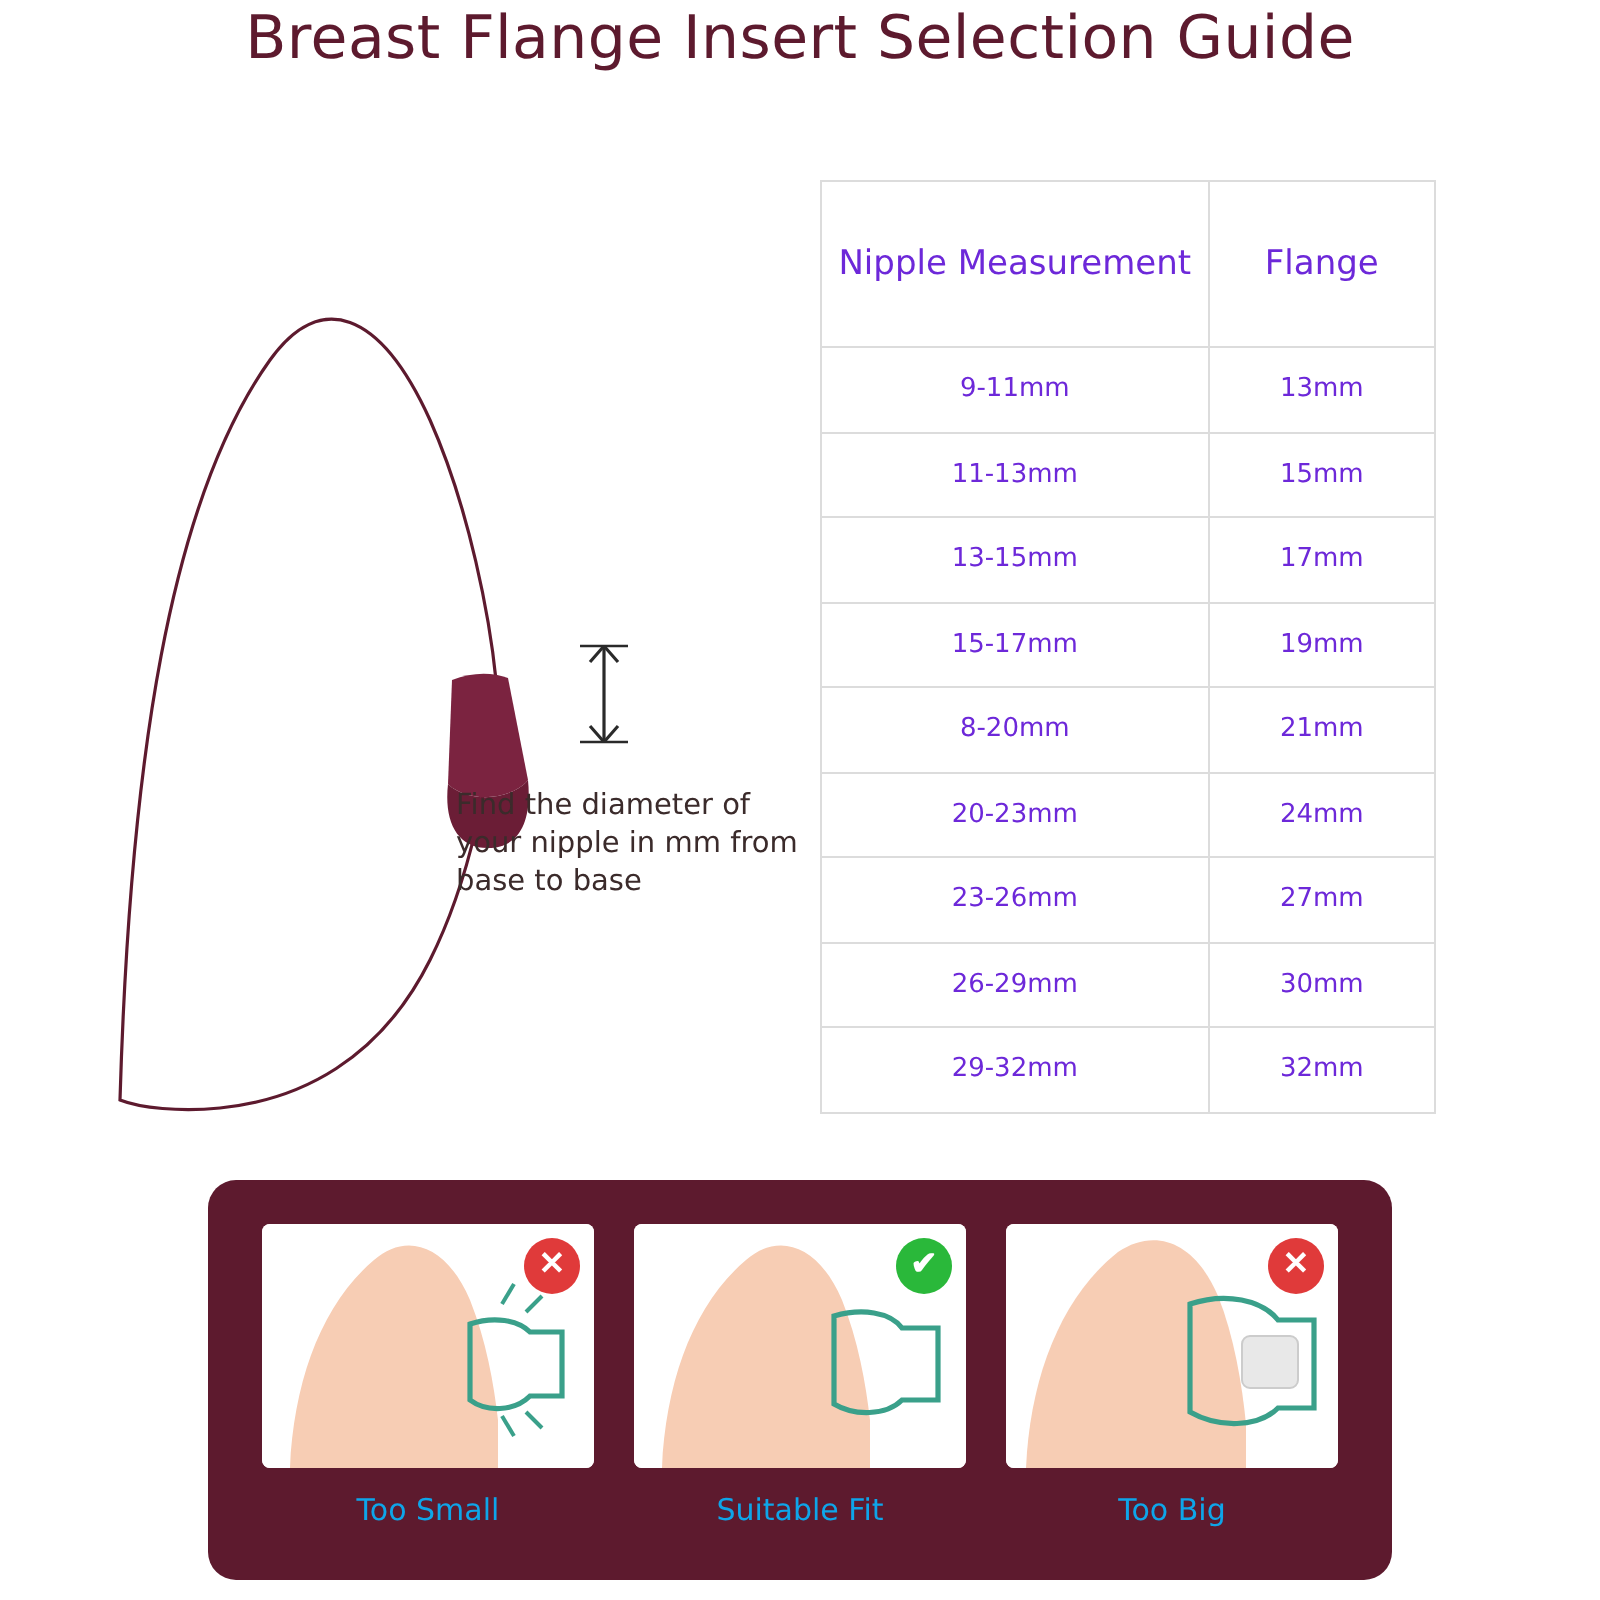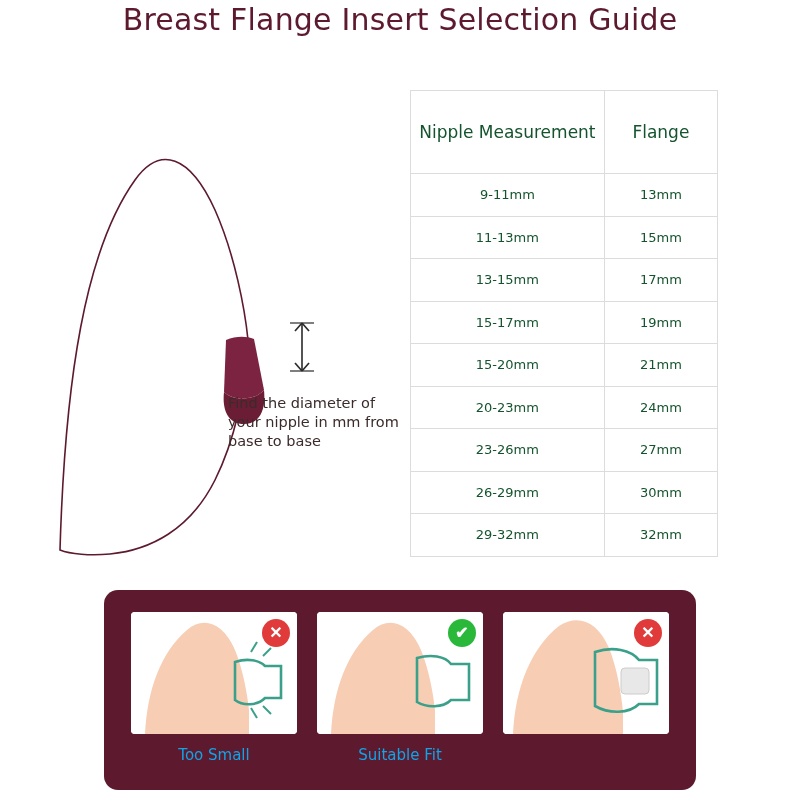--- a/index.html
+++ b/index.html
@@ -66,21 +66,21 @@
   }
   table.size-table {
     border-collapse: collapse;
     width: 308px;
     font-family: "DejaVu Sans", sans-serif;
   }
   table.size-table th,
   table.size-table td {
     border: 1px solid #dcdcdc;
     text-align: center;
-    color: #14532d;
+    color: #6d28d9;
     font-weight: 400;
   }
   table.size-table th {
     font-size: 17px;
     padding: 10px 4px;
     height: 62px;
     line-height: 22px;
   }
   table.size-table td {
     font-size: 13px;
@@ -199,21 +199,21 @@
         </tr>
         <tr>
           <td>13-15mm</td>
           <td>17mm</td>
         </tr>
         <tr>
           <td>15-17mm</td>
           <td>19mm</td>
         </tr>
         <tr>
-          <td>15-20mm</td>
+          <td>8-20mm</td>
           <td>21mm</td>
         </tr>
         <tr>
           <td>20-23mm</td>
           <td>24mm</td>
         </tr>
         <tr>
           <td>23-26mm</td>
           <td>27mm</td>
         </tr>
@@ -265,18 +265,19 @@
       <div class="card">
         <div class="card-img">
           <svg width="166" height="122" viewBox="0 0 166 122" xmlns="http://www.w3.org/2000/svg">
             <path d="M 0 0 L 166 0 L 166 122 L 0 122 Z" fill="#ffffff"></path>
             <path d="M 10 122 C 12 76 28 36 56 14 C 74 2 94 8 106 36 C 114 56 118 80 120 100 L 120 122 Z" fill="#f7cdb4"></path>
             <path d="M 92 40 C 110 34 128 38 136 48 L 154 48 L 154 92 L 136 92 C 126 102 106 102 92 94 Z" fill="none" stroke="#3aa08a" stroke-width="2.6"></path>
             <rect x="118" y="56" width="28" height="26" rx="4" fill="#e8e8e8" stroke="#cccccc" stroke-width="1"></rect>
           </svg>
           <div class="badge bad">✕</div>
         </div>
+        <div class="card-label">Too Big</div>
       </div>
 
     </div>
   </div>
 
 </div>
 
 </body></html>

